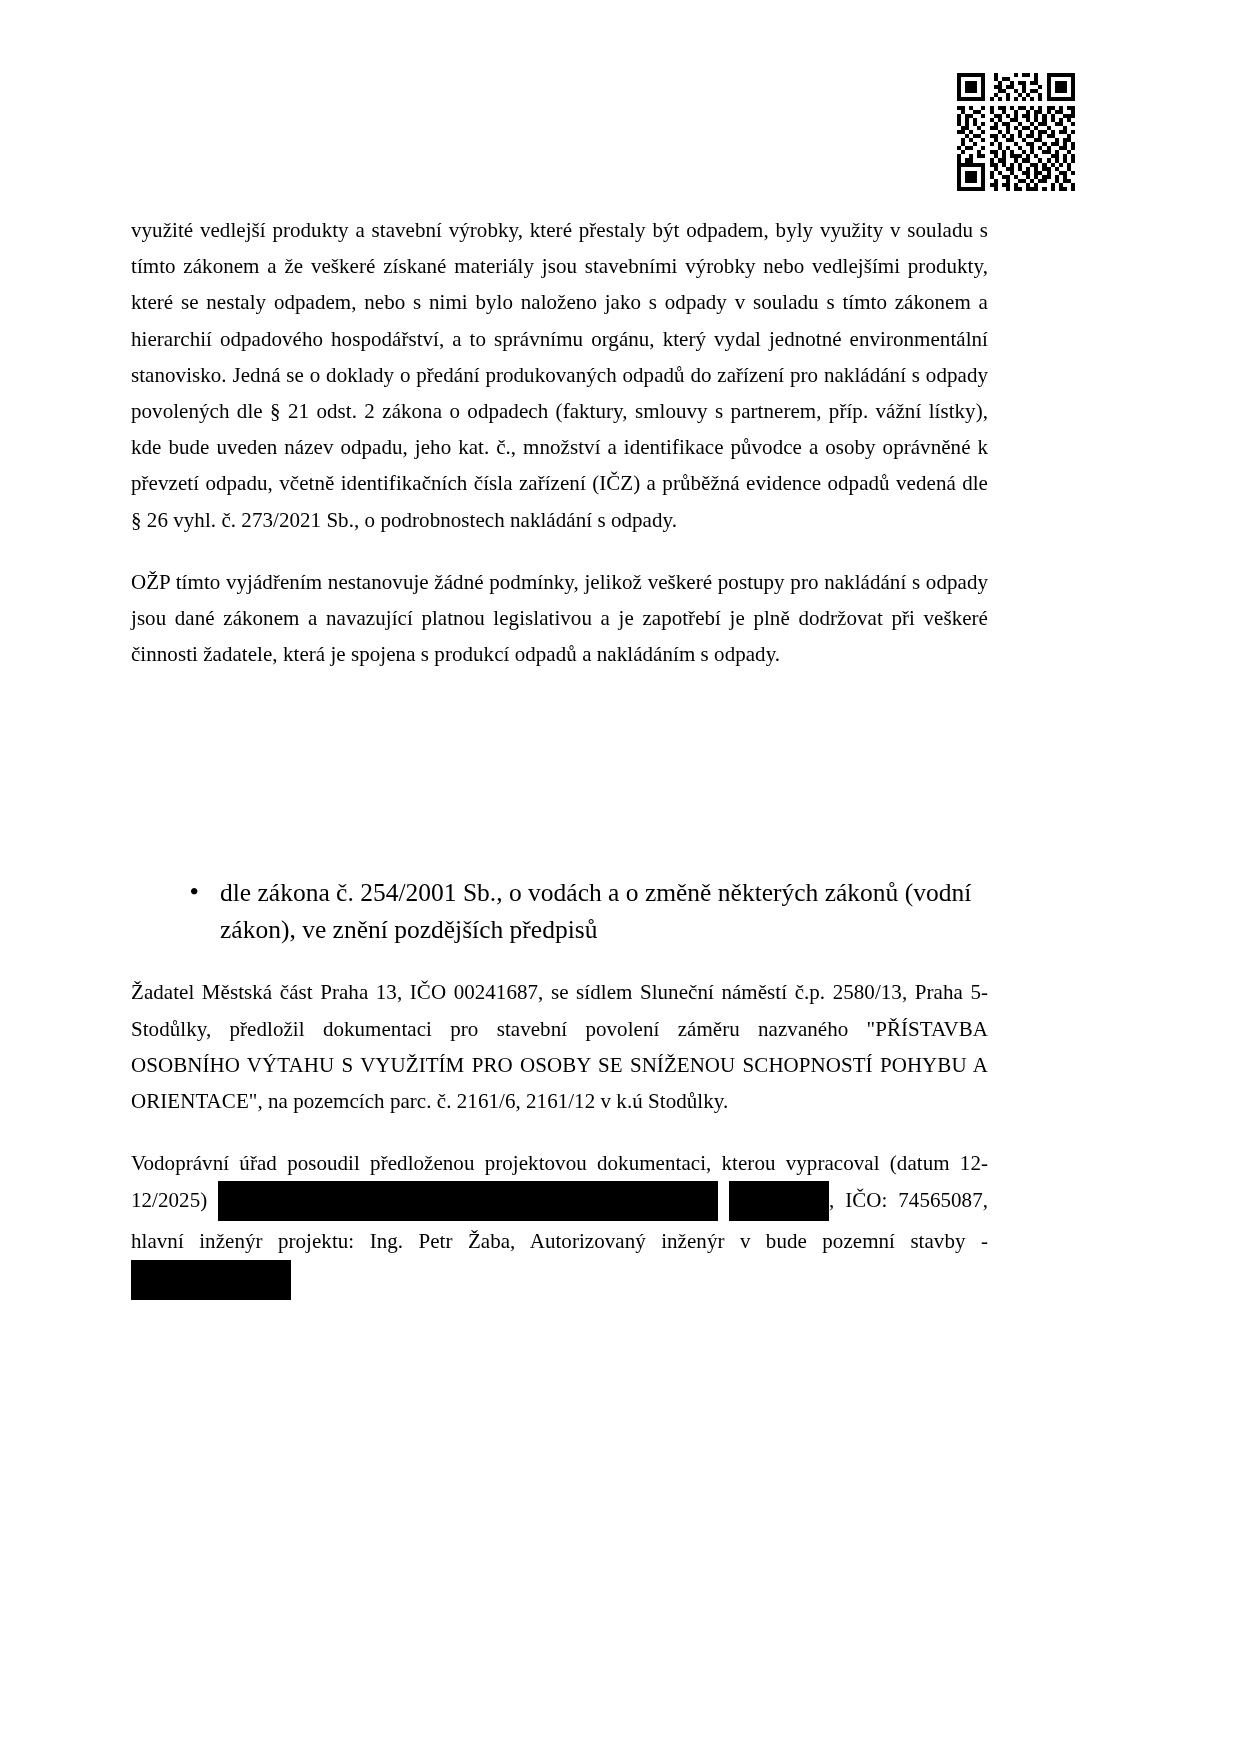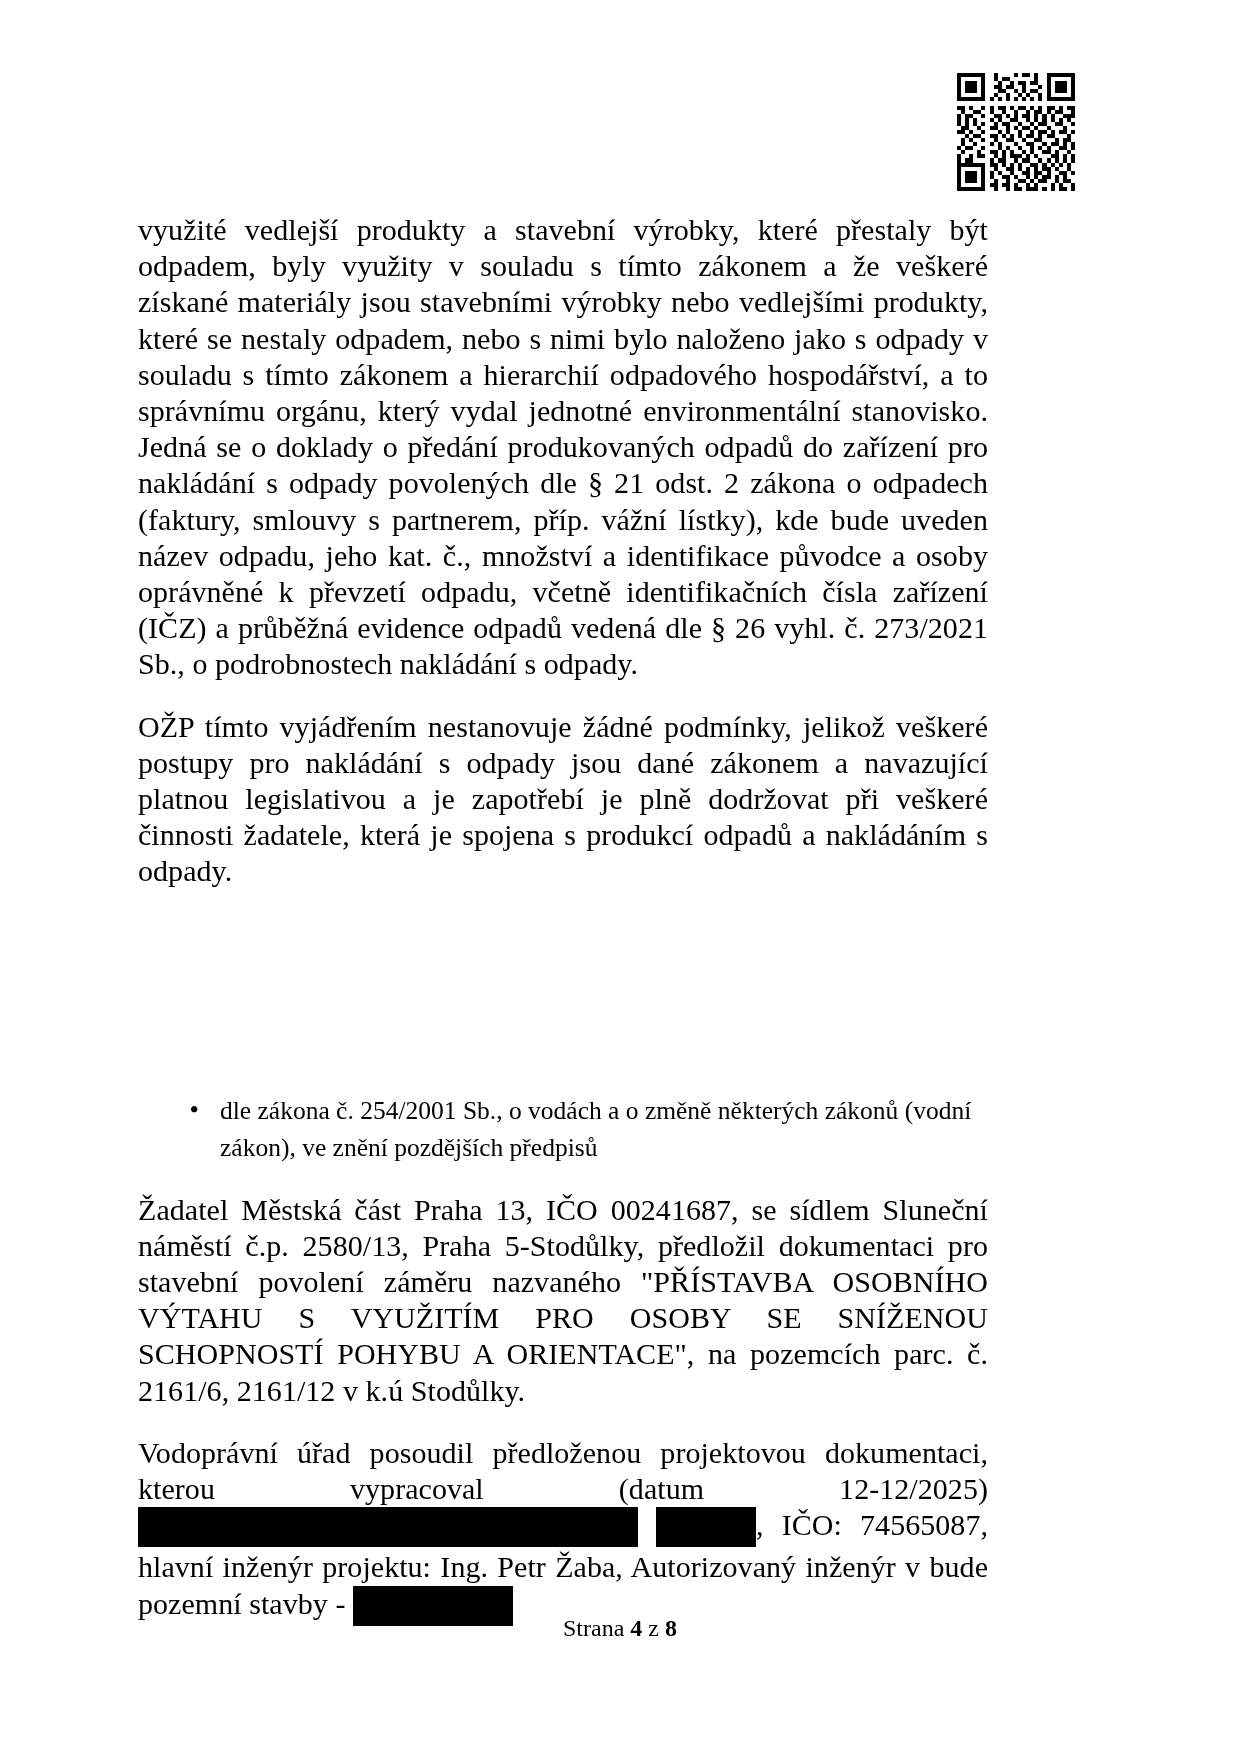--- a/index.html
+++ b/index.html
@@ -34,22 +34,22 @@
 
   
   .content {
     position: absolute;
     left: 130px;
     top: 212px;
     width: 858px;
   }
 
   p.body {
-    margin: 0 0 26px 8px;
-    font-size: 30px;
+    margin: 0 0 26px 1px;
+    font-size: 21px;
     line-height: 36.2px;
     text-align: justify;
     text-justify: inter-word;
     letter-spacing: 0.05px;
   }
   p.body.last { margin-bottom: 0; }
 
   
   .gap-block { height: 176px; }
 
@@ -362,20 +362,14 @@
 
     <p class="body last">
       <span>Vodoprávní úřad posoudil předloženou projektovou dokumentaci, kterou vypracoval (datum 12-12/2025)</span>
       <span class="redact redact-a"></span>
       <span class="redact redact-b"></span><span>, IČO: 74565087, hlavní inženýr projektu: Ing. Petr Žaba, Autorizovaný inženýr v bude pozemní stavby -</span>
       <span class="redact redact-c"></span>
     </p>
 
   </div>
 
-  <div class="footer">
-    <span class="lbl">Strana</span>
-    <b>4</b>
-    <span class="lbl">z</span>
-    <b>8</b>
-  </div>
 
 </div>
 
 </body></html>

